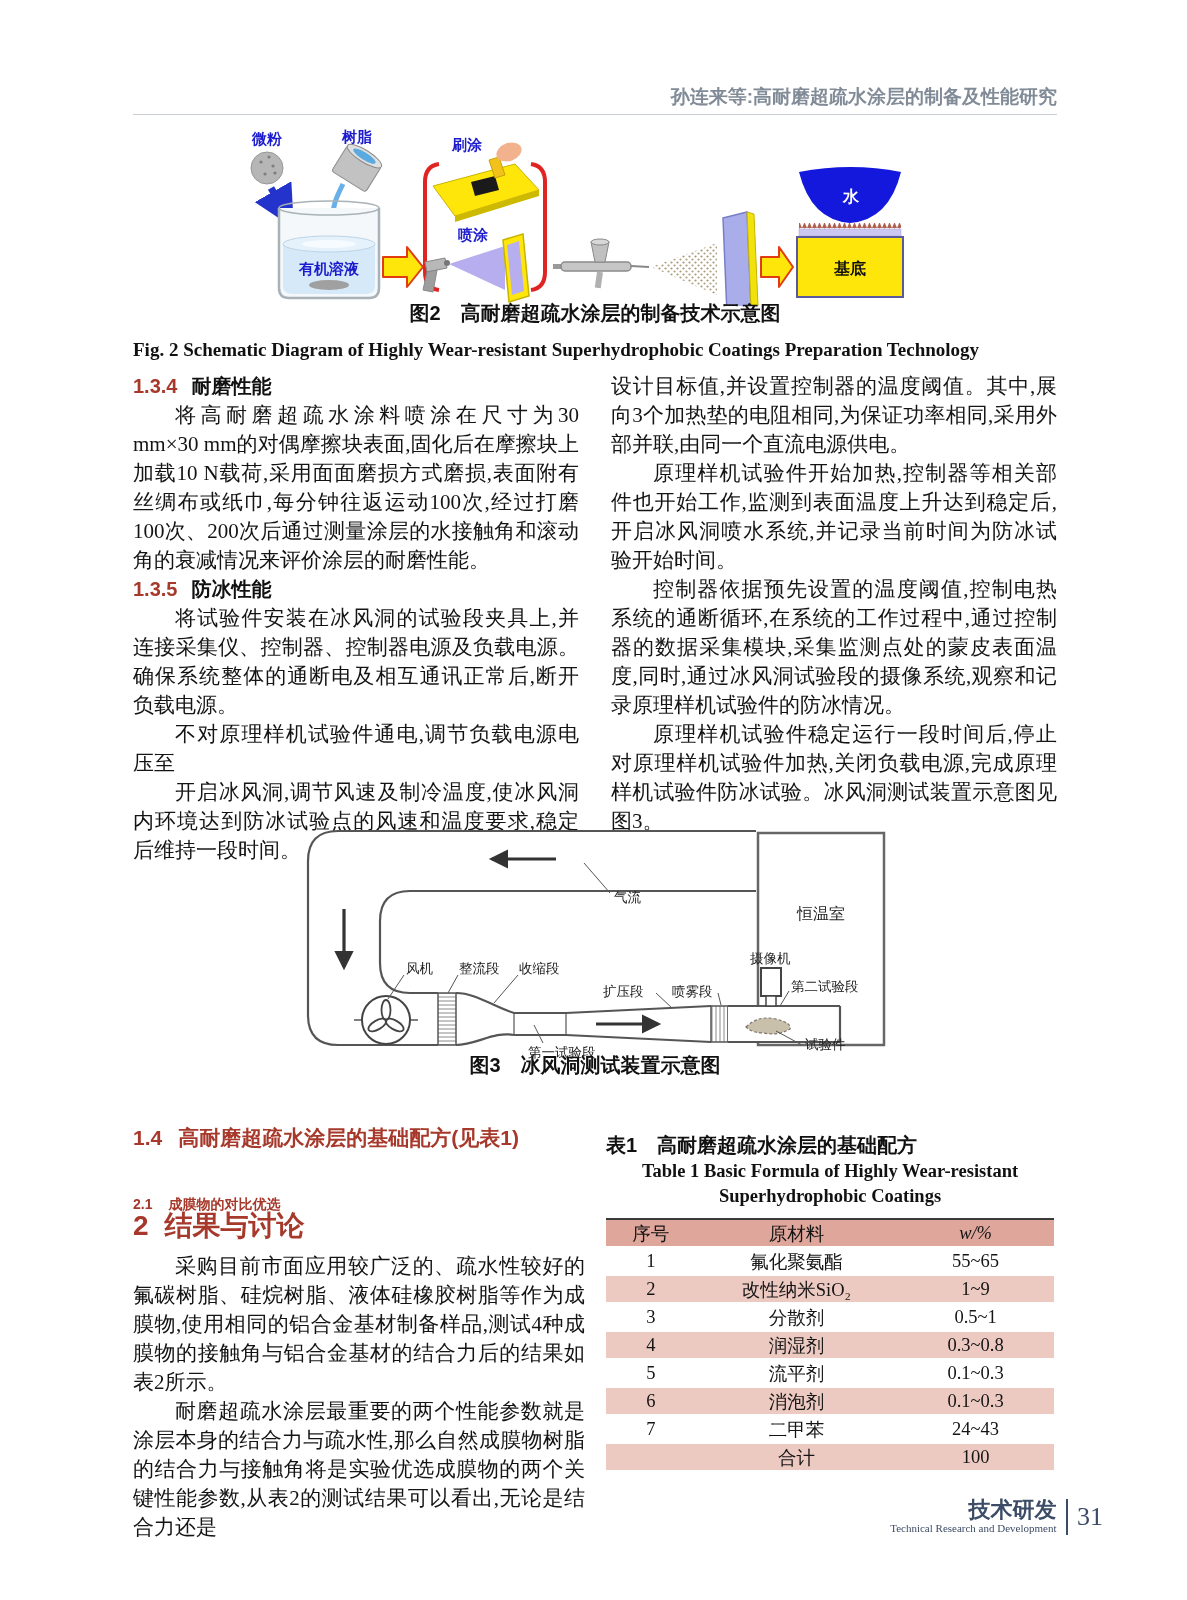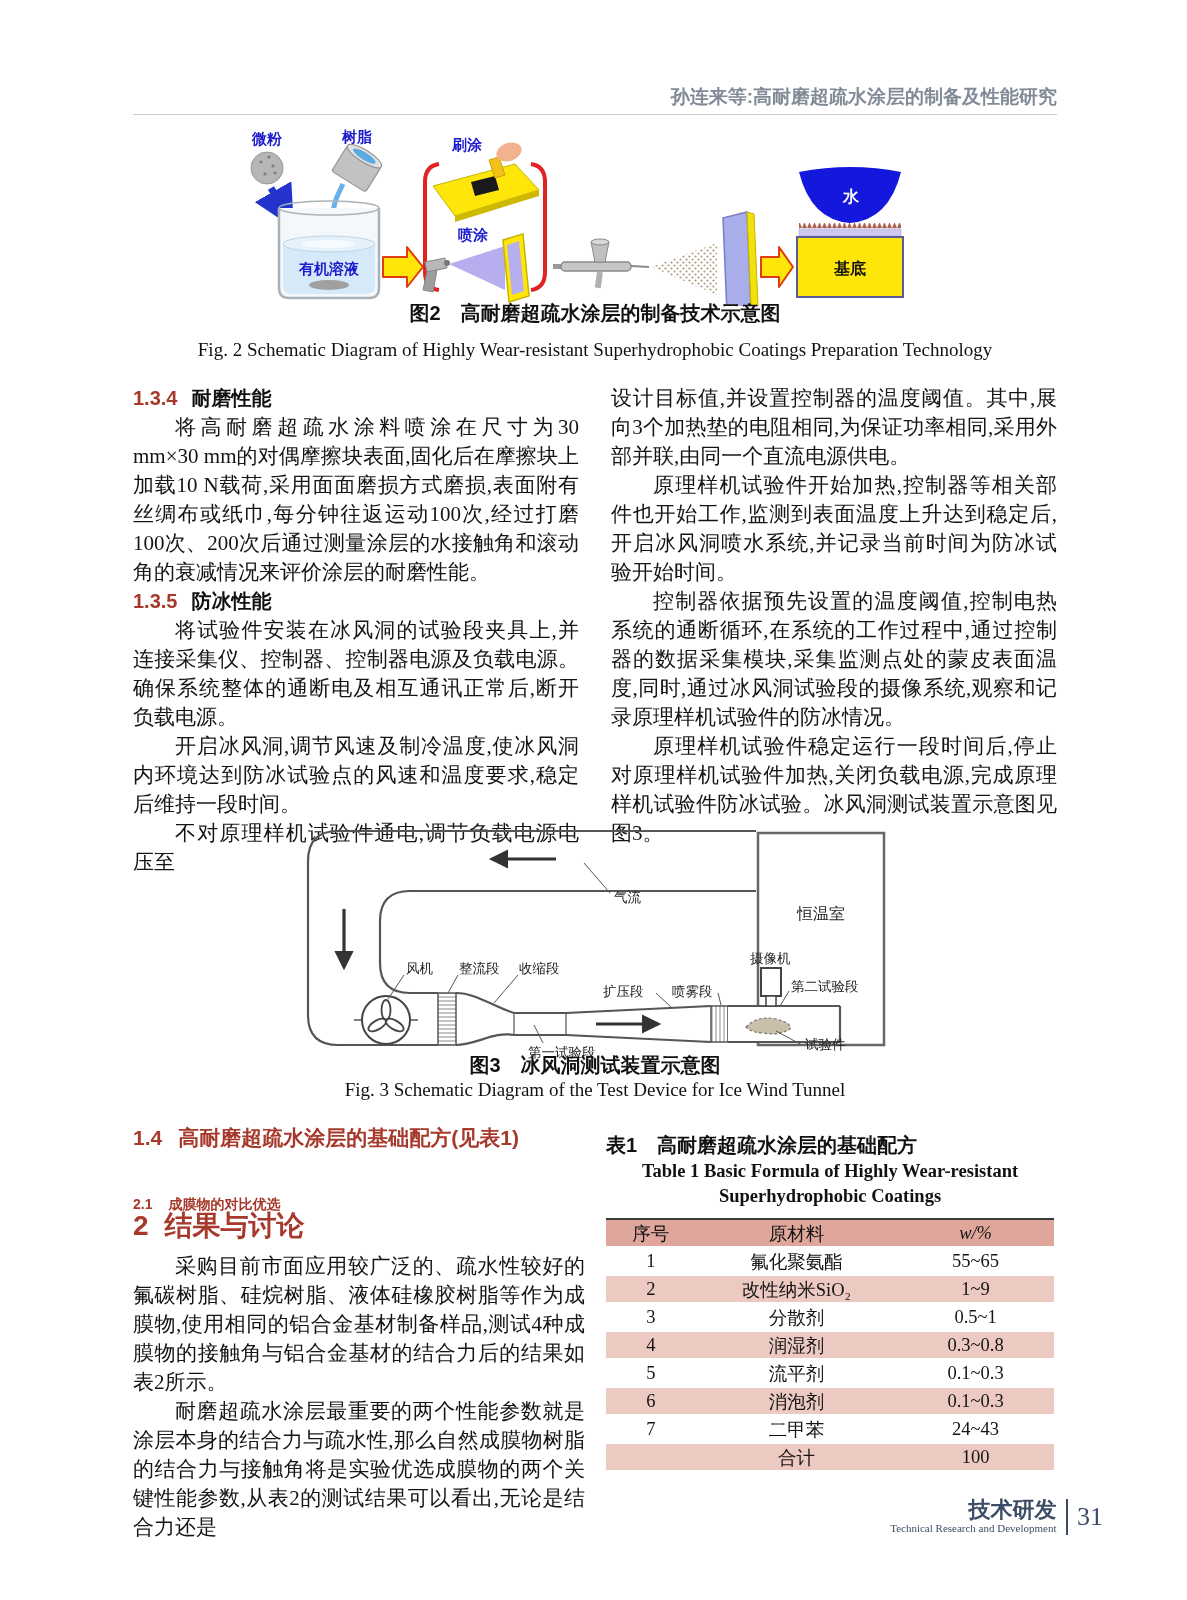--- a/index.html
+++ b/index.html
@@ -9,28 +9,28 @@
   .running-head{position:absolute;top:84px;left:133px;width:924px;text-align:right;
     font-family:"Liberation Sans","DejaVu Sans",sans-serif;font-size:19px;font-weight:bold;
     color:var(--headgray,#808b97);}
   .head-rule{position:absolute;top:114px;left:133px;width:924px;border-top:1.5px solid #c9ced4;}
 
   .fig2{position:absolute;top:126px;left:187px;width:720px;height:180px;}
   .fig3{position:absolute;top:803px;left:298px;width:592px;height:258px;}
 
   .cap-cn{position:absolute;left:133px;width:924px;text-align:center;
     font-family:"Liberation Sans","DejaVu Sans",sans-serif;font-weight:bold;font-size:20px;color:#111;}
-  .cap-en{position:absolute;left:133px;width:924px;text-align:center;
-    font-weight:normal;font-size:19px;color:#111;}
+  .cap-en{position:absolute;left:133px;width:924px;
+    font-weight:bold;font-size:19px;color:#111;}
   .fig2-cap-cn{top:300px;}
   .fig2-cap-en{top:339px;}
   .fig3-cap-cn{top:1052px;}
   .fig3-cap-en{top:1079px;}
 
-  .columns{position:absolute;top:384px;left:133px;width:924px;display:flex;gap:32px;}
+  .columns{position:absolute;top:372px;left:133px;width:924px;display:flex;gap:32px;}
   .col{width:452px;}
   .col p, .bottom-left p{margin:0;font-size:21px;line-height:29px;text-align:justify;}
   p.indent{text-indent:2em;}
   h4.sec{margin:0;font-family:"Liberation Sans","DejaVu Sans",sans-serif;
     font-size:20px;line-height:29px;font-weight:bold;}
   h4.sec .num{color:var(--accent,#a6392b);margin-right:14px;}
   h4.sec .title{color:#111;}
 
   .sec-red{position:absolute;left:133px;font-family:"Liberation Sans","DejaVu Sans",sans-serif;
     font-weight:bold;color:var(--accent,#a6392b);}
@@ -169,22 +169,22 @@
   <div class="columns">
     <div class="col">
       <h4 class="sec">
         <span class="num">1.3.4</span><span class="title">耐磨性能</span>
       </h4>
       <p class="indent">将高耐磨超疏水涂料喷涂在尺寸为30 mm×30 mm的对偶摩擦块表面,固化后在摩擦块上加载10 N载荷,采用面面磨损方式磨损,表面附有丝绸布或纸巾,每分钟往返运动100次,经过打磨100次、200次后通过测量涂层的水接触角和滚动角的衰减情况来评价涂层的耐磨性能。</p>
       <h4 class="sec">
         <span class="num">1.3.5</span><span class="title">防冰性能</span>
       </h4>
       <p class="indent">将试验件安装在冰风洞的试验段夹具上,并连接采集仪、控制器、控制器电源及负载电源。确保系统整体的通断电及相互通讯正常后,断开负载电源。</p>
+      <p class="indent">不对原理样机试验件通电,调节负载电源电压至</p>
       <p class="indent">开启冰风洞,调节风速及制冷温度,使冰风洞内环境达到防冰试验点的风速和温度要求,稳定后维持一段时间。</p>
-      <p class="indent">不对原理样机试验件通电,调节负载电源电压至</p>
     </div>
     <div class="col">
       <p>设计目标值,并设置控制器的温度阈值。其中,展向3个加热垫的电阻相同,为保证功率相同,采用外部并联,由同一个直流电源供电。</p>
       <p class="indent">原理样机试验件开始加热,控制器等相关部件也开始工作,监测到表面温度上升达到稳定后,开启冰风洞喷水系统,并记录当前时间为防冰试验开始时间。</p>
       <p class="indent">控制器依据预先设置的温度阈值,控制电热系统的通断循环,在系统的工作过程中,通过控制器的数据采集模块,采集监测点处的蒙皮表面温度,同时,通过冰风洞试验段的摄像系统,观察和记录原理样机试验件的防冰情况。</p>
       <p class="indent">原理样机试验件稳定运行一段时间后,停止对原理样机试验件加热,关闭负载电源,完成原理样机试验件防冰试验。冰风洞测试装置示意图见图3。</p>
     </div>
   </div>
 
   <svg class="fig3" viewBox="0 0 592 258">
@@ -273,21 +273,20 @@
       <text x="230" y="254">第一试验段</text>
       <text x="305" y="193">扩压段</text>
       <text x="374" y="193">喷雾段</text>
       <text x="452" y="160">摄像机</text>
       <text x="493" y="188">第二试验段</text>
       <text x="507" y="246">试验件</text>
     </g>
   </svg>
 
   <div class="cap-cn fig3-cap-cn">图3　冰风洞测试装置示意图</div>
-  <div class="cap-en fig3-cap-en">Fig. 3  Schematic Diagram of the Test Device for Ice Wind Tunnel</div>
 
   <div class="sec-red s14">
     <span class="num">1.4</span><span>高耐磨超疏水涂层的基础配方(见表1)</span>
   </div>
   <div class="sec-red s2">
     <span class="num">2</span><span>结果与讨论</span>
   </div>
   <div class="sec-red s21">
     <span class="num">2.1</span><span>成膜物的对比优选</span>
   </div>

